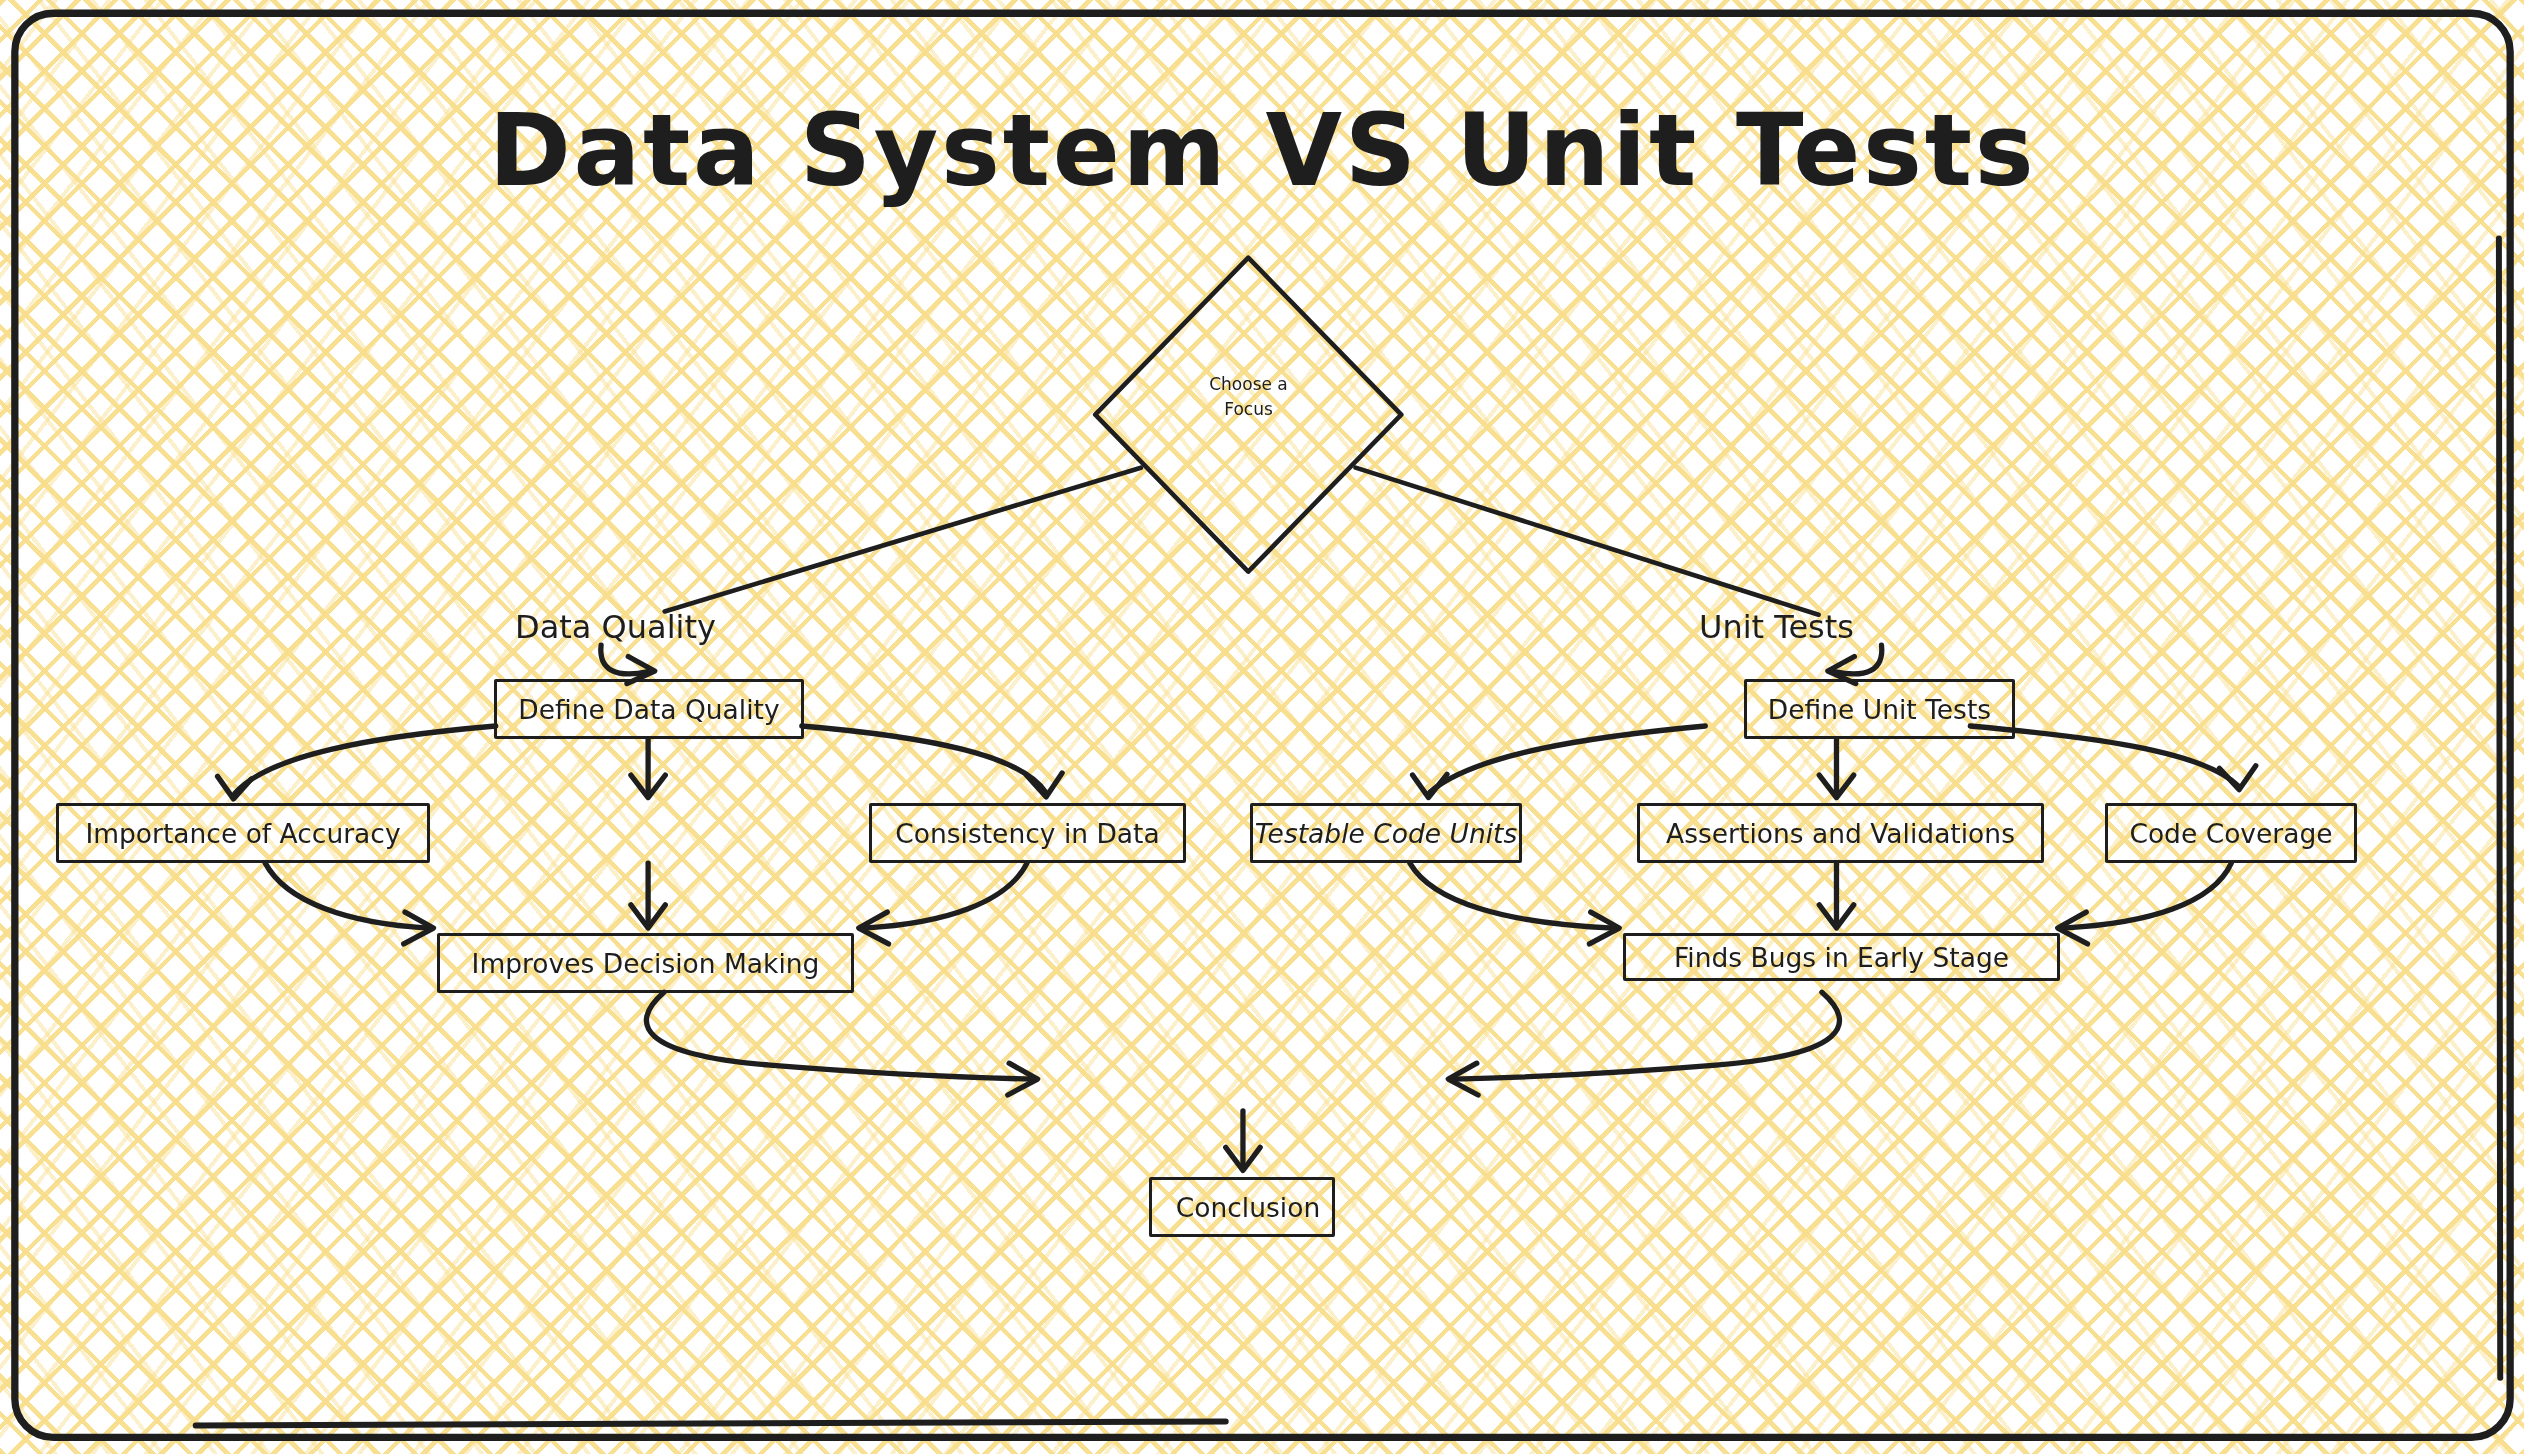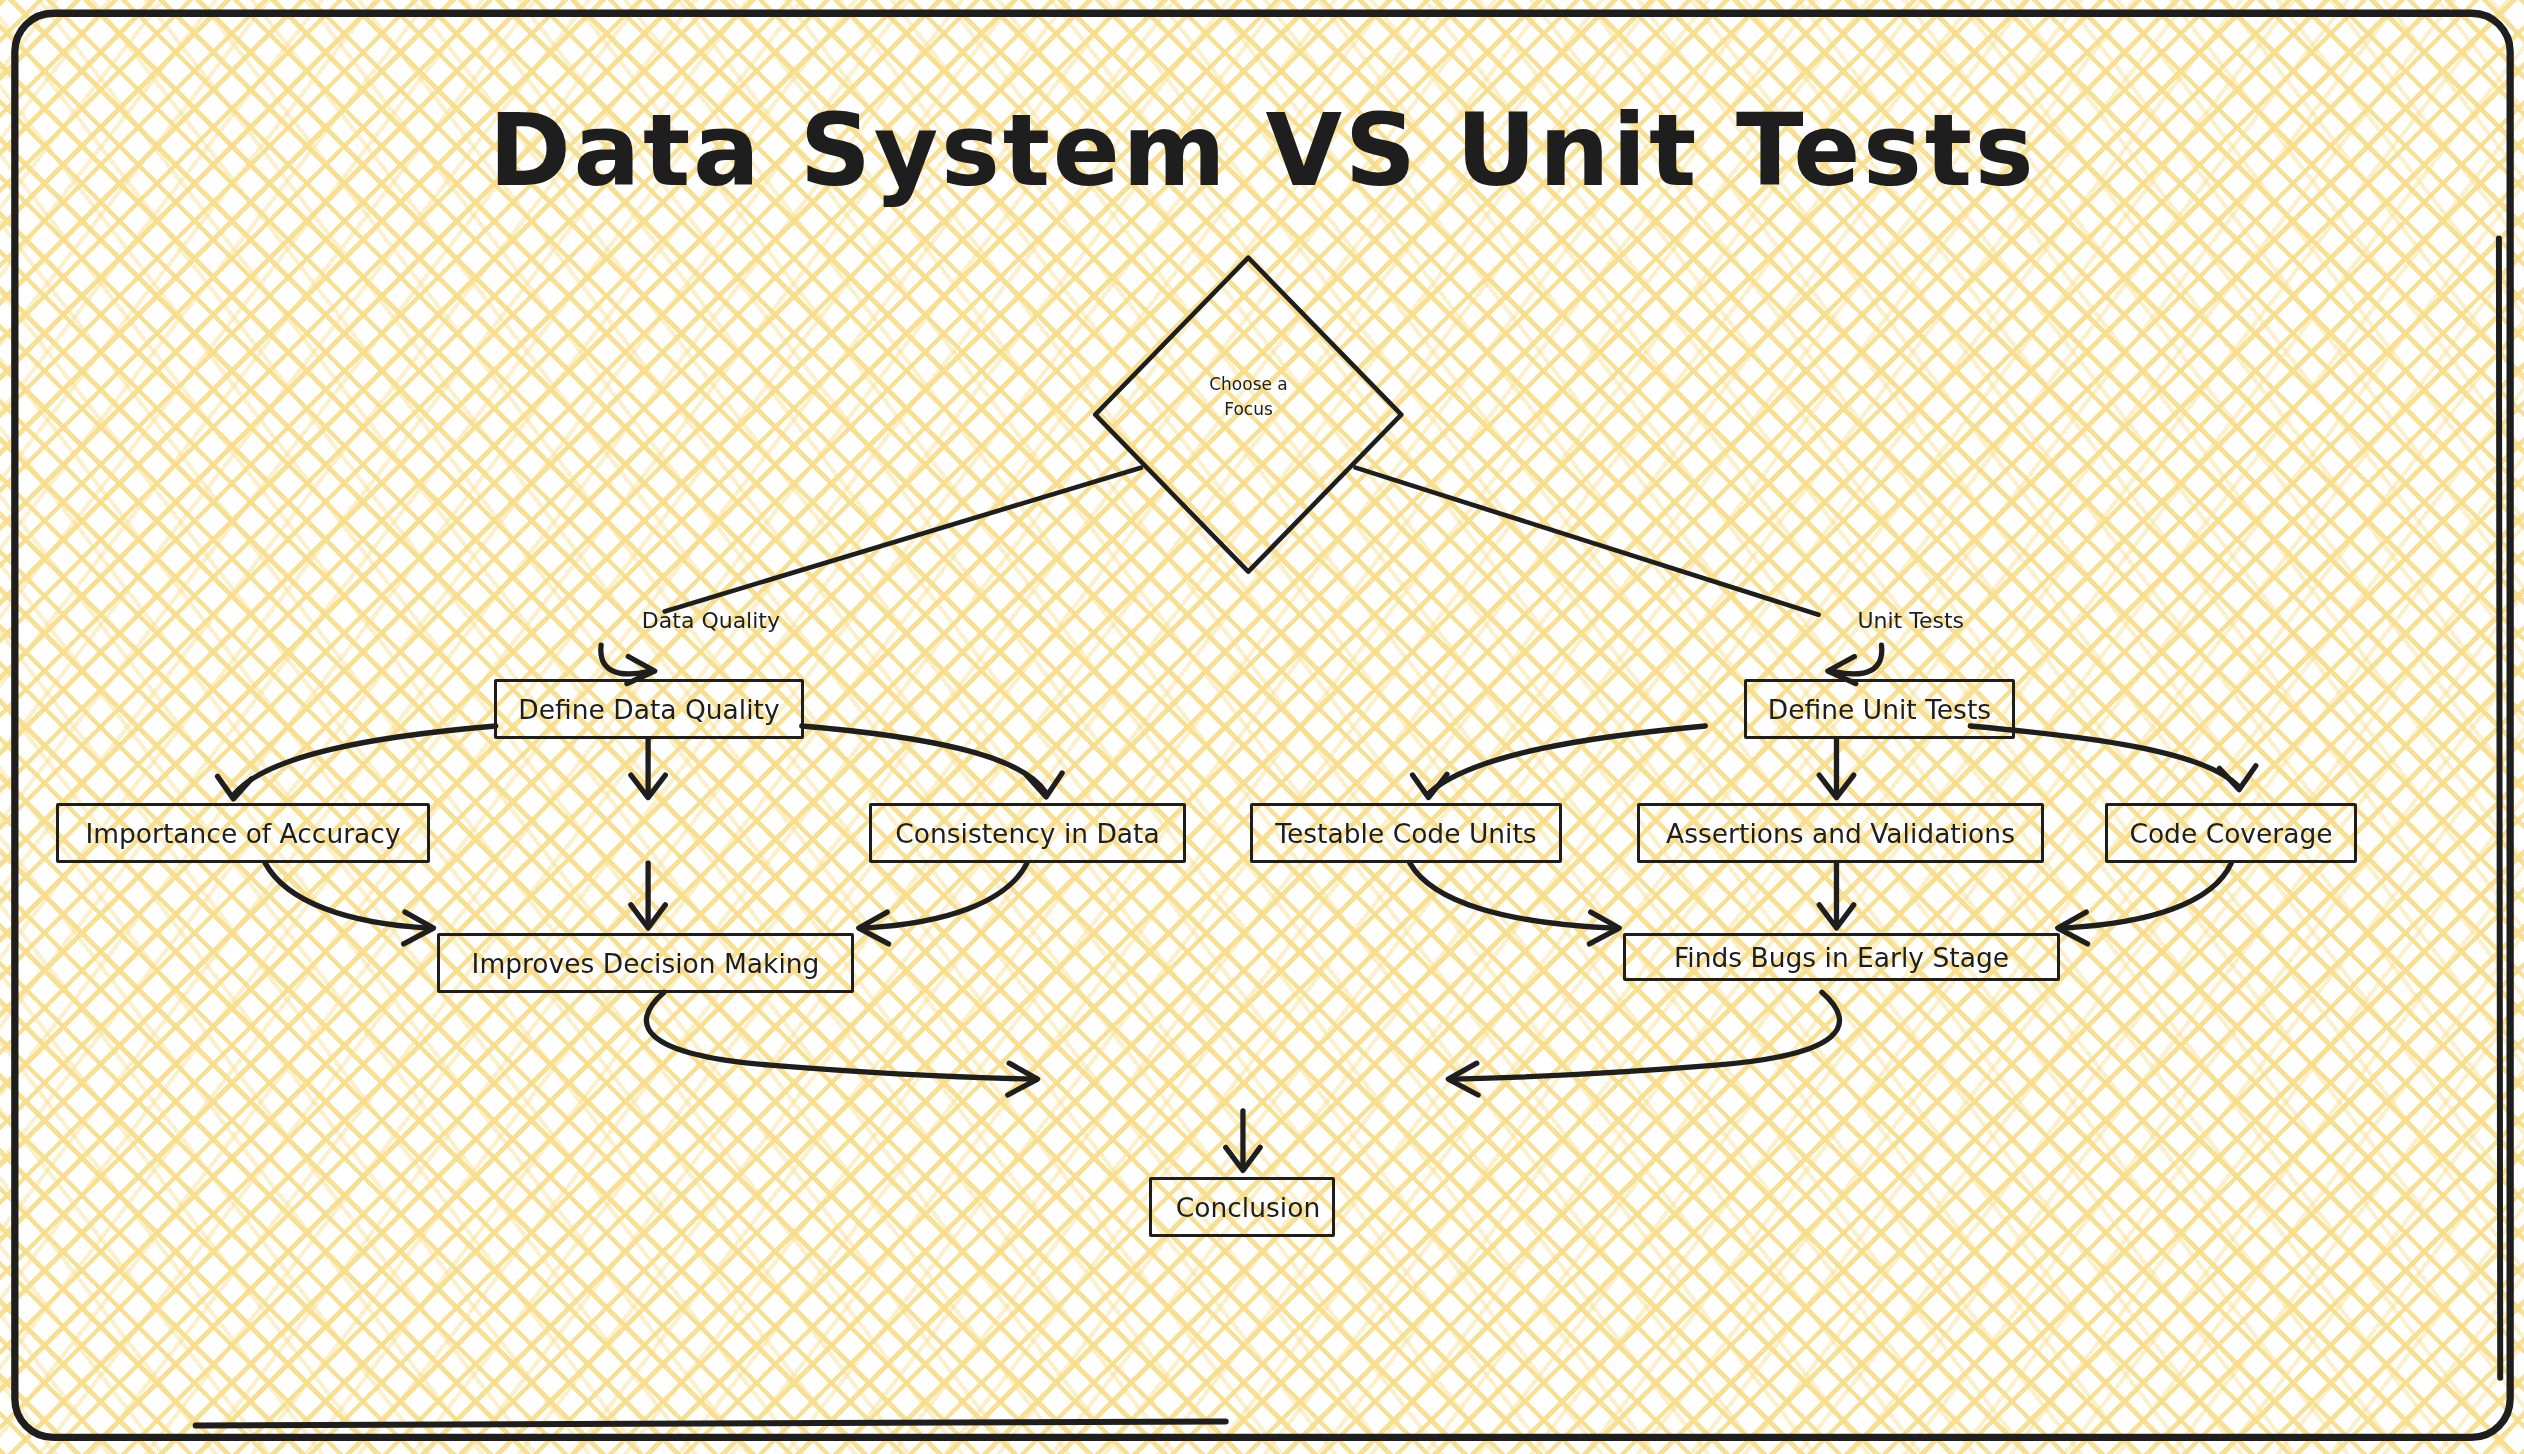--- a/index.html
+++ b/index.html
@@ -34,21 +34,21 @@
   }
   .page-title{
     position:absolute;
     left:0;top:93px;width:2525px;
     text-align:center;
     font-size:99px;font-weight:bold;
     letter-spacing:2.7px;
   }
   .branch-label{
     position:absolute;width:265px;
-    text-align:right;font-size:22px;
+    text-align:left;font-size:32px;
   }
   .diamond-label{
     position:absolute;
     left:1116px;top:372px;width:265px;
     text-align:center;font-size:17px;line-height:1.45;
   }
 </style>
 </head>
 <body>
 
@@ -116,21 +116,21 @@
 
   <div class="branch-label" style="left:515px;top:608px;">Data Quality</div>
   <div class="branch-label" style="left:1699px;top:608px;">Unit Tests</div>
 
   <div class="node" style="left:494px;top:679px;width:310px;height:60px;">Define Data Quality</div>
   <div class="node" style="left:56px;top:803px;width:374px;height:60px;">Importance of Accuracy</div>
   <div class="node" style="left:869px;top:803px;width:317px;height:60px;">Consistency in Data</div>
   <div class="node" style="left:437px;top:933px;width:417px;height:60px;">Improves Decision Making</div>
 
   <div class="node" style="left:1744px;top:679px;width:271px;height:60px;">Define Unit Tests</div>
-  <div class="node" style="left:1250px;top:803px;width:312px;height:60px;">Testable Code Units</div>
+  <div class="node" style="left:1250px;top:803px;width:272px;height:60px;font-style:italic;">Testable Code Units</div>
   <div class="node" style="left:1637px;top:803px;width:407px;height:60px;">Assertions and Validations</div>
   <div class="node" style="left:2105px;top:803px;width:252px;height:60px;">Code Coverage</div>
   <div class="node" style="left:1623px;top:933px;width:437px;height:48px;">Finds Bugs in Early Stage</div>
 
   <div class="node" style="left:1149px;top:1177px;width:186px;height:60px;padding-left:12px;">Conclusion</div>
 
 </div>
 
 
 </body></html>

